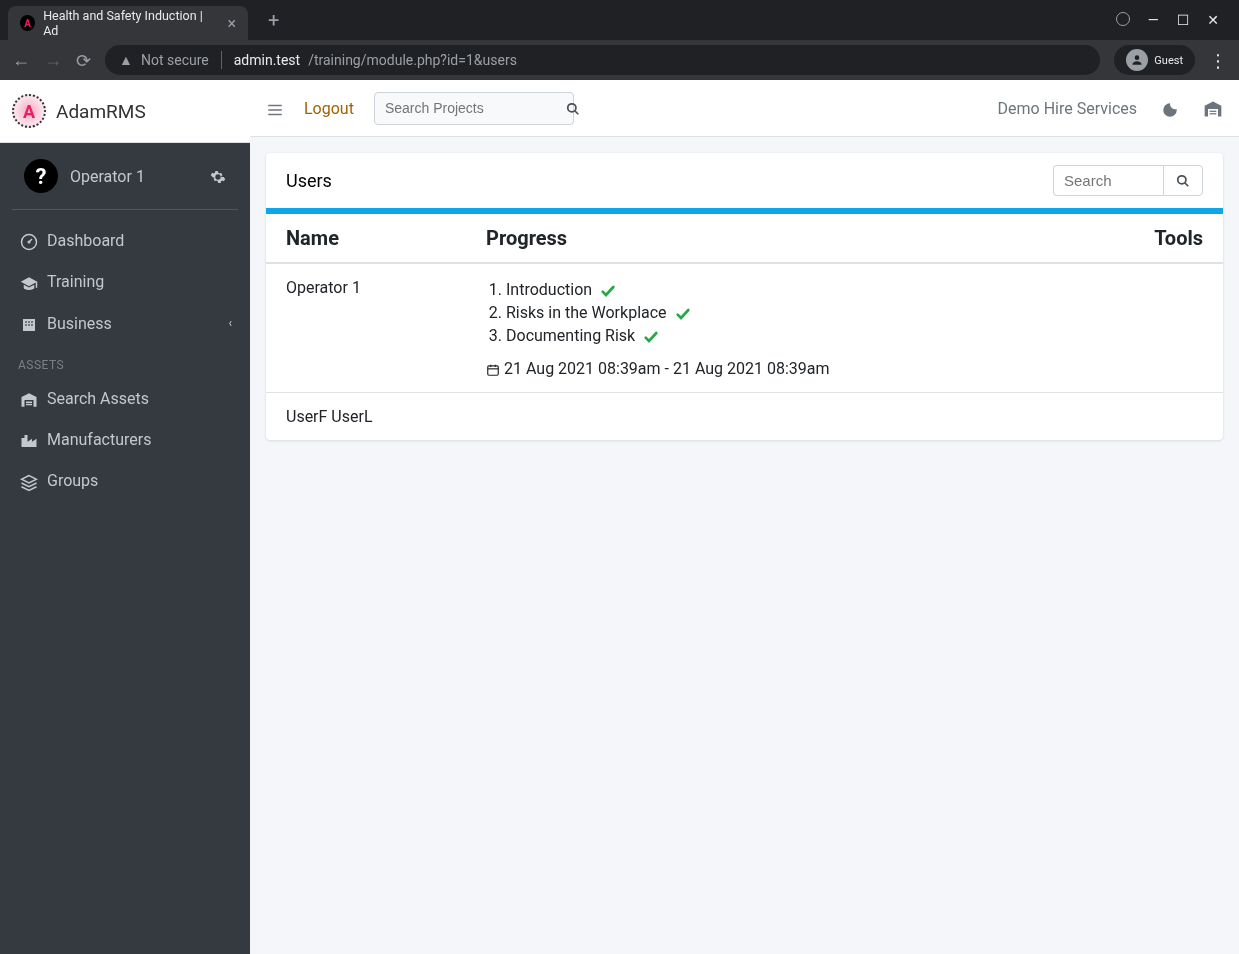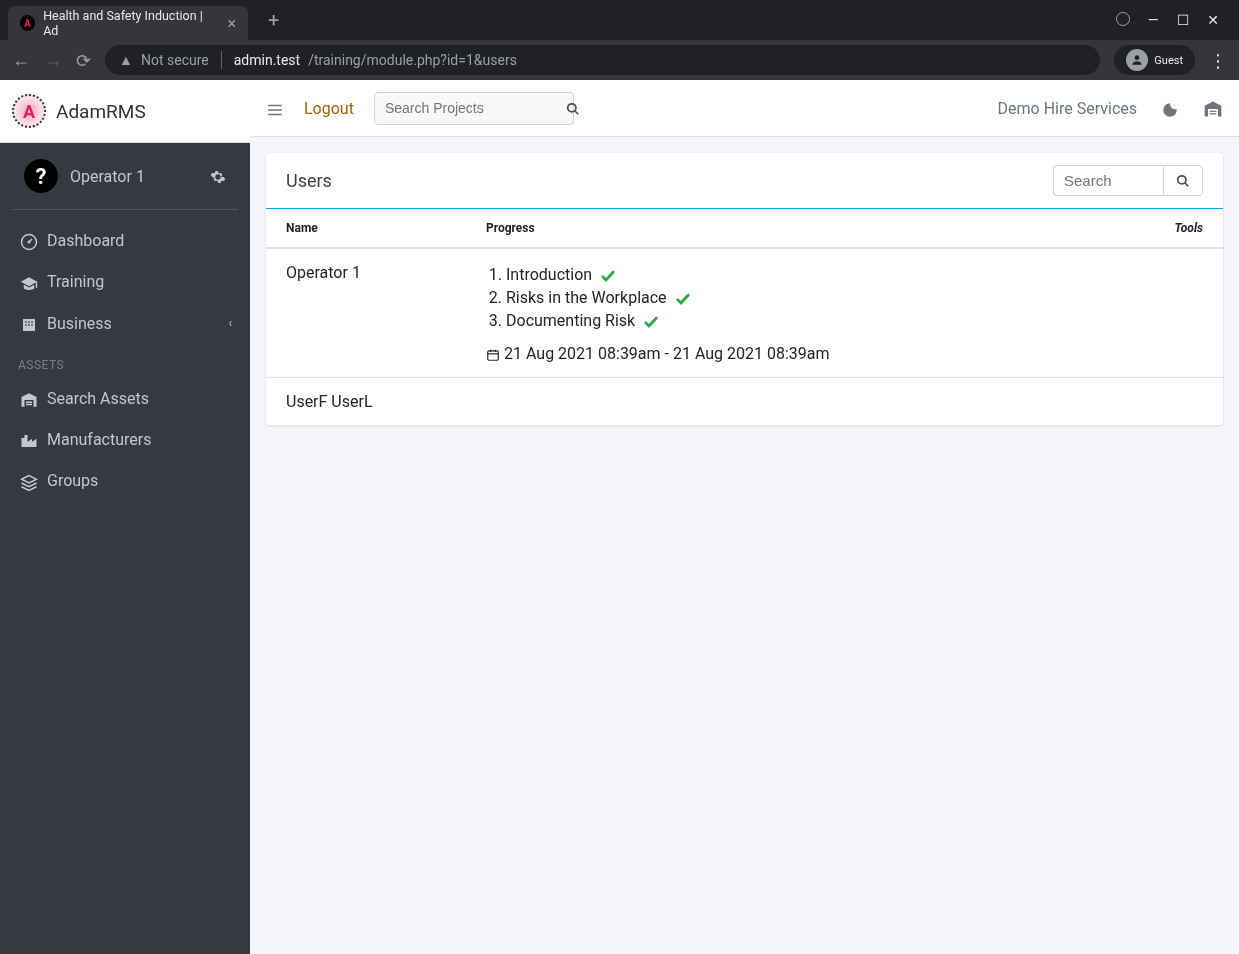--- a/index.html
+++ b/index.html
@@ -51,28 +51,28 @@
 .project-search { display: flex; align-items: center; background: #f8f9fa; border: 1px solid #ced4da; border-radius: 4px; padding: 6px 10px; width: 200px;}
 .project-search input { border: none; background: transparent; outline: none; flex: 1; font-size: 14px; color: #495057;}
 .project-search .sicon { color: #495057;}
 .topbar-right { margin-left: auto; display: flex; align-items: center; gap: 24px; color: #6c757d;}
 .topbar-right .org { font-size: 16px; padding-left: 48px;}
 .topbar-right .ticon { font-size: 18px; cursor: pointer;}
 
 .content { padding: 16px; flex: 1;}
 .card { background: #fff; border-radius: 4px; box-shadow: 0 0 1px rgba(0,0,0,.125), 0 1px 3px rgba(0,0,0,.1);}
 .card-header { display: flex; align-items: center; padding: 12px 20px; border-bottom: 1px solid #rgba(0,0,0,.05);}
-.card-title { font-size: 18px; color: #404040;}
+.card-title { font-size: 18px; color: #000000;}
 .card-search { margin-left: auto; display: flex;}
 .card-search input { border: 1px solid #ced4da; border-right: none; padding: 6px 10px; font-size: 15px; border-radius: 4px 0 0 4px; outline: none; width: 110px;}
 .card-search button { border: 1px solid #ced4da; background: #fff; padding: 6px 12px; border-radius: 0 4px 4px 0; cursor: pointer; color: #495057;}
 
 table { width: 100%; border-collapse: collapse;}
-thead th { text-align: left; padding: 12px 20px; border-top: 1px solid #0ea5e9; border-bottom: 2px solid #dee2e6; font-size: 12px; color: #212529; font-weight: 700;}
-thead th:last-child { text-align: right; font-style: italic;}
+thead th { text-align: left; padding: 12px 20px; border-top: 6px solid #0ea5e9; border-bottom: 2px solid #dee2e6; font-size: 20px; color: #212529; font-weight: 700;}
+thead th:last-child { text-align: right;}
 tbody td { padding: 14px 20px; border-top: 1px solid #dee2e6; vertical-align: top; font-size: 16px; color: #212529;}
 .progress-list { list-style: decimal; padding-left: 20px;}
 .progress-list li { padding: 2px 0;}
 .check { color: #28a745; font-weight: bold; margin-left: 4px;}
 .timestamp { margin-top: 12px; color: #212529;}
 .cal-icon { margin-right: 4px;}
 
 .footer { background: #fff; border-top: 1px solid #dee2e6; padding: 14px 16px; display: flex; align-items: center; font-size: 15px; color: #6c757d;}
 .footer .copy { color: #212529; font-weight: 700;}
 .footer a { color: #007bff; text-decoration: none; font-weight: 700;}

